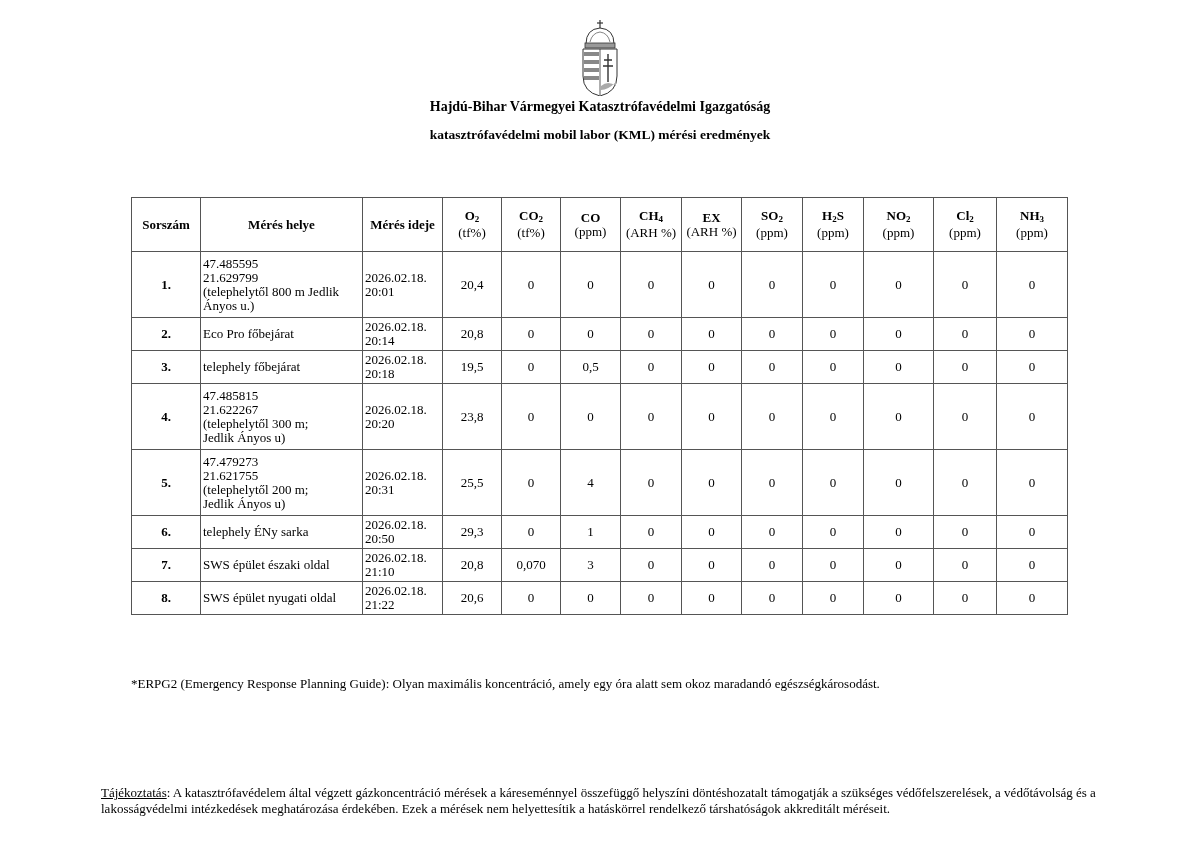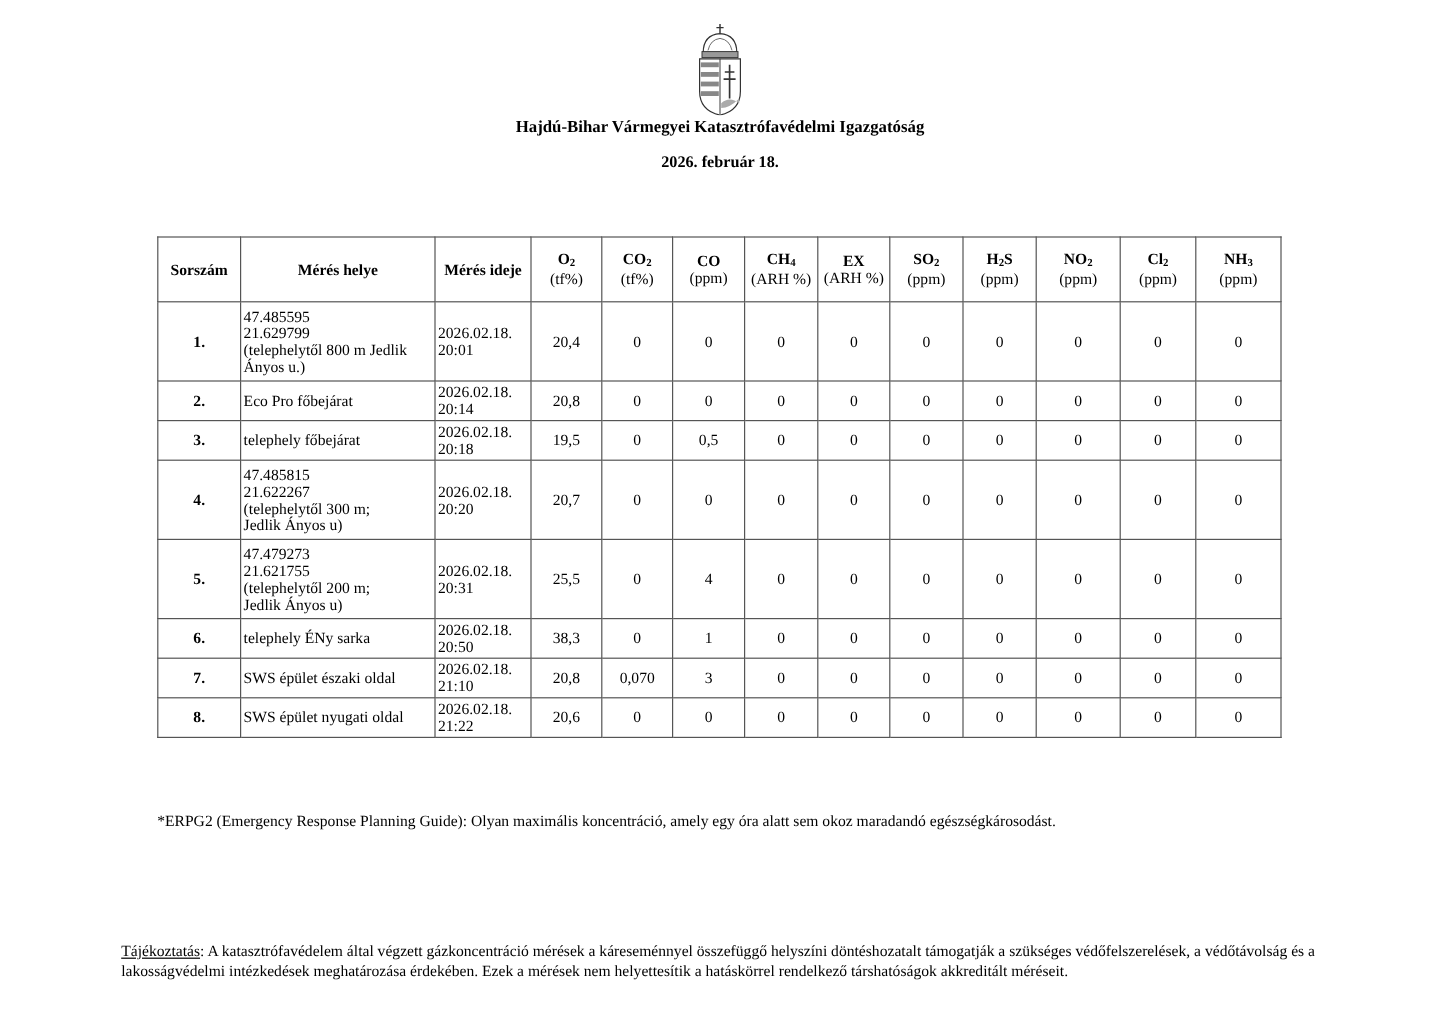--- a/index.html
+++ b/index.html
@@ -40,21 +40,21 @@
     <rect x="6" y="40" width="15" height="4" fill="#888"></rect>
     <rect x="6" y="48" width="15" height="4" fill="#888"></rect>
     <rect x="6" y="56" width="15" height="4" fill="#888"></rect>
     <path d="M30 34 L30 62 M26 40 L34 40 M25 46 L35 46" stroke="#333" stroke-width="1.4"></path>
     <path d="M23 66 Q30 60 38 66 L38 62 Q30 70 23 70 Z" fill="#aaa"></path>
   </svg>
 </div>
 
 <div class="header h-org">Hajdú-Bihar Vármegyei Katasztrófavédelmi Igazgatóság</div>
 <div class="header h-sub">
-  <div>2026. február 18.</div>
+  <div>katasztrófavédelmi mobil labor (KML) mérési eredmények</div>
 </div>
 
 <table class="meas">
   <thead>
     <tr>
       <th style="width:64px" class="th-bold">Sorszám</th>
       <th style="width:157px" class="th-bold">Mérés helye</th>
       <th style="width:75px" class="th-bold">Mérés ideje</th>
       <th style="width:54px"><b>O<span class="sub">2</span></b><br><span>(tf%)</span></th>
       <th style="width:54px"><b>CO<span class="sub">2</span></b><br><span>(tf%)</span></th>
@@ -111,21 +111,21 @@
         <td>0</td>
         <td>0</td>
         <td>0</td>
         <td>0</td>
         <td>0</td>
       </tr>
       <tr class="r-tall">
         <td class="num">4.</td>
         <td class="loc">47.485815<br>21.622267<br>(telephelytől 300 m;<br>Jedlik Ányos u)</td>
         <td class="time">2026.02.18.<br>20:20</td>
-        <td>20,7</td>
+        <td>23,8</td>
         <td>0</td>
         <td>0</td>
         <td>0</td>
         <td>0</td>
         <td>0</td>
         <td>0</td>
         <td>0</td>
         <td>0</td>
         <td>0</td>
       </tr>
@@ -141,21 +141,21 @@
         <td>0</td>
         <td>0</td>
         <td>0</td>
         <td>0</td>
         <td>0</td>
       </tr>
       <tr class="r-mid">
         <td class="num">6.</td>
         <td class="loc">telephely ÉNy sarka</td>
         <td class="time">2026.02.18.<br>20:50</td>
-        <td>38,3</td>
+        <td>29,3</td>
         <td>0</td>
         <td>1</td>
         <td>0</td>
         <td>0</td>
         <td>0</td>
         <td>0</td>
         <td>0</td>
         <td>0</td>
         <td>0</td>
       </tr>

